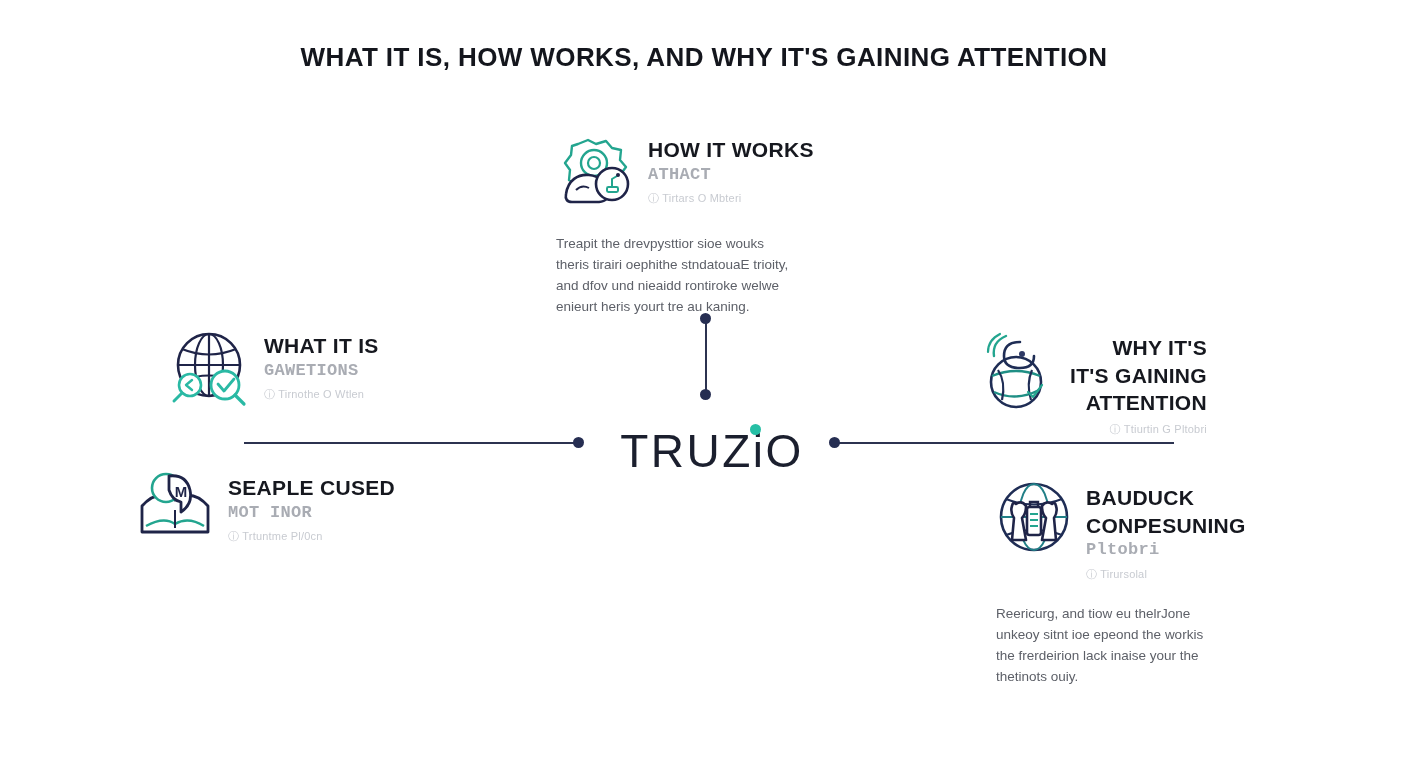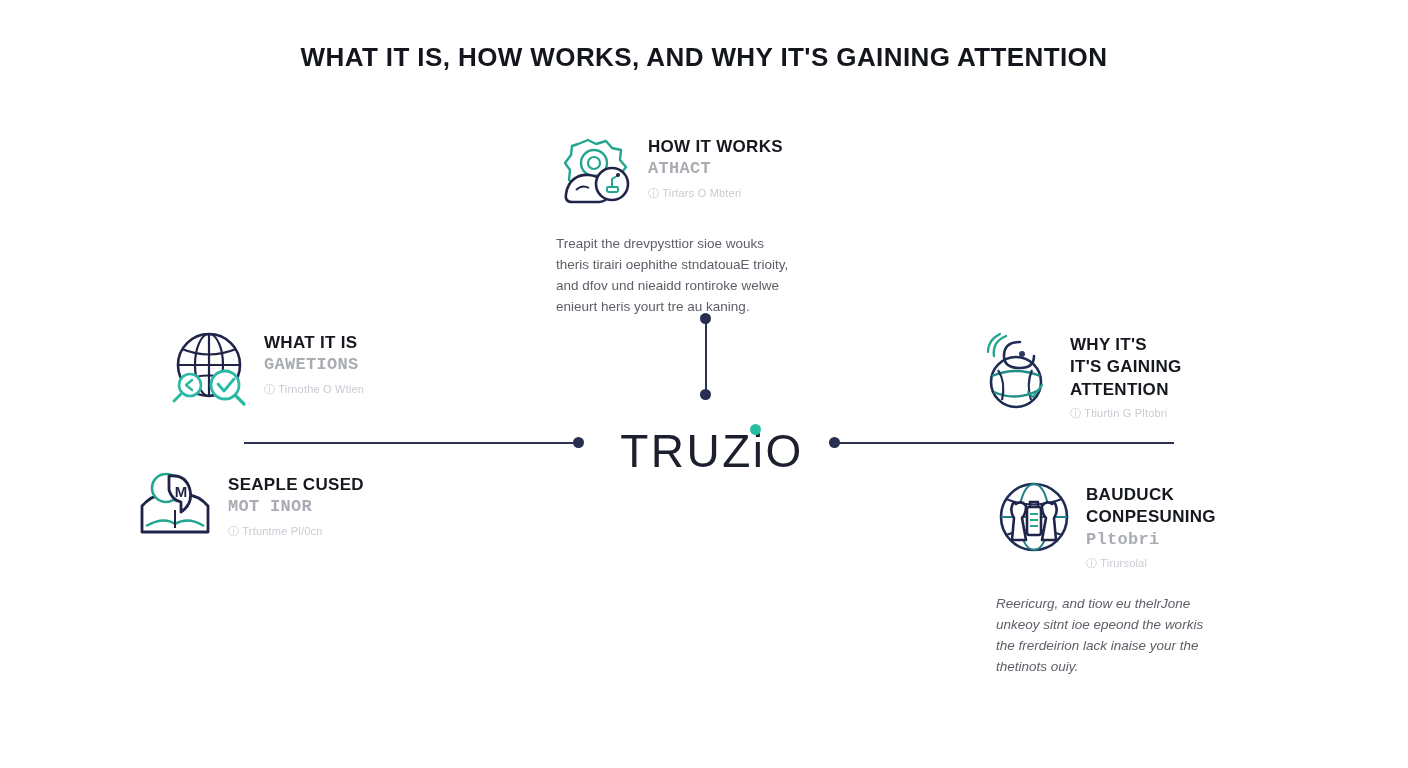--- a/index.html
+++ b/index.html
@@ -72,21 +72,21 @@
   .node-v-top  { left: 700px; top: 313px; }
   .node-v-bot  { left: 700px; top: 389px; }
 
   
   .block { position: absolute; }
   .block-head { display: flex; align-items: flex-start; gap: 14px; }
   .icon-wrap { flex: 0 0 auto; line-height: 0; }
 
   .htexts { padding-top: 4px; }
   .h-title {
-    font-size: 17px;
+    font-size: 21px;
     font-weight: bold;
     color: #16181f;
     letter-spacing: 0.3px;
     line-height: 1.32;
     white-space: pre-line;
   }
   .h-sub {
     font-size: 17px;
     font-weight: bold;
     color: #a9acb3;
@@ -110,27 +110,27 @@
     line-height: 1.55;
     white-space: pre-line;
     filter: blur(0.45px);
   }
 
   
   .block-how      { left: 556px; top: 132px; width: 320px; }
   .block-how .body-text { margin-top: 26px; }
 
   .block-what     { left: 168px; top: 328px; width: 300px; }
-  .block-why      { left: 976px; top: 330px; width: 300px; }
+  .block-why      { left: 976px; top: 330px; width: 300px; text-align: right; }
 
   .block-people   { left: 136px; top: 470px; width: 310px; }
   .block-people .body-text { margin-top: 24px; }
 
   .block-backed   { left: 996px; top: 480px; width: 310px; }
-  .block-backed .body-text { margin-top: 22px; font-style: italic; }
+  .block-backed .body-text { margin-top: 22px; }
 </style>
 </head>
 <body>
 
 <div id="canvas">
 
   <div class="page-title">WHAT IT IS, HOW WORKS, AND WHY IT'S GAINING ATTENTION</div>
 
   <div class="connector line-h-left"></div>
   <div class="connector line-h-right"></div>

